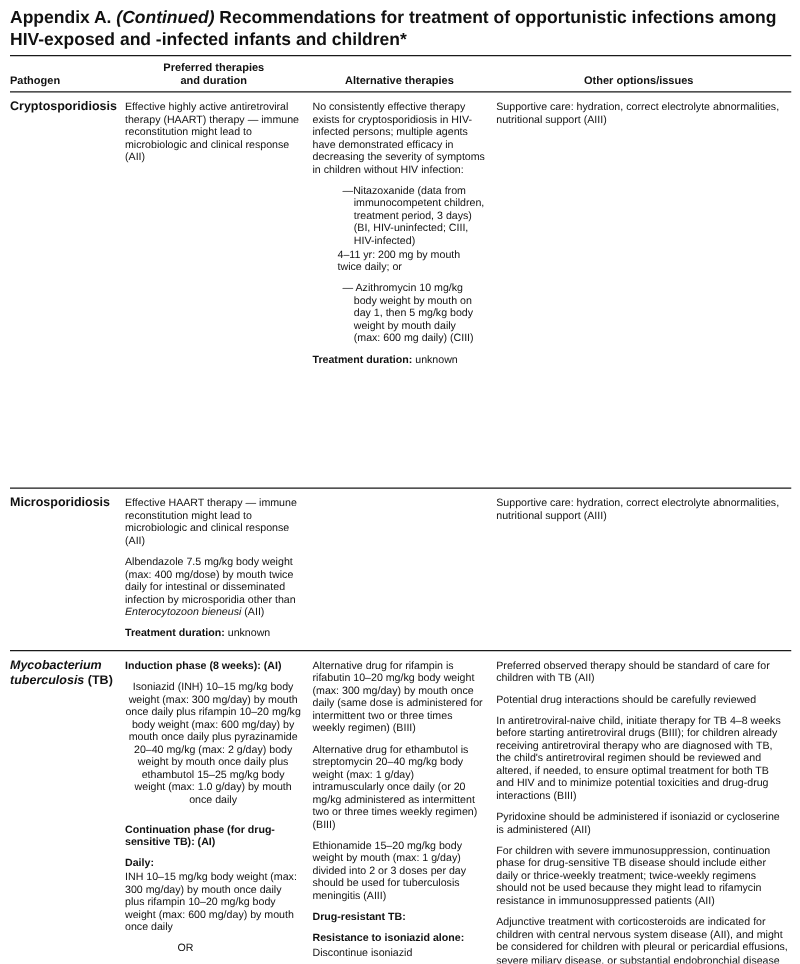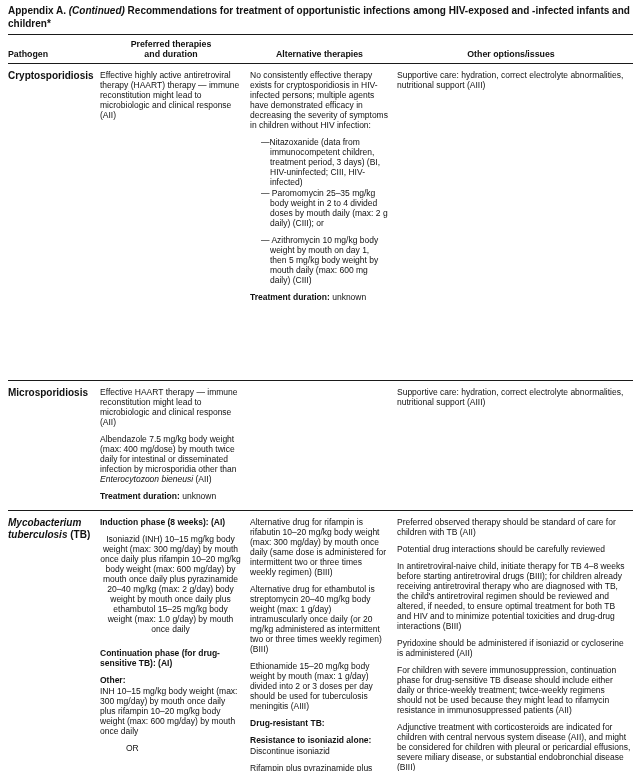--- a/index.html
+++ b/index.html
@@ -3,44 +3,44 @@
 <meta charset="utf-8">
 <style>
   * { box-sizing: border-box; margin: 0; padding: 0; }
   html, body { background: #ffffff; }
   body { font-family: "Liberation Sans", "DejaVu Sans", sans-serif; color: #111; }
   .page {
     width: 640px; height: 771px; overflow: hidden;
     background: #fff; padding: 5px 7px 0 8px;
   }
   .title {
-    font-weight: bold; font-size: 10px; line-height: 1.28;
+    font-weight: bold; font-size: 14px; line-height: 1.28;
     padding-bottom: 3px; border-bottom: 1px solid #1a1a1a;
   }
   .title .it { font-style: italic; }
   .grid-row { display: grid; grid-template-columns: 92px 150px 147px 1fr; }
   .thead { border-bottom: 1px solid #1a1a1a; }
   .thead .c {
     display: flex; align-items: flex-end; font-weight: bold;
     font-size: 8.8px; line-height: 1.15; padding: 4px 8px 4px 0;
     white-space: pre-line;
   }
   .thead .center { justify-content: center; text-align: center; }
   .body-row { border-bottom: 1px solid #1a1a1a; padding: 6px 0 2px; }
   .body-row.last { border-bottom: 1px solid #1a1a1a; }
   .c { padding-right: 9px; font-size: 8.5px; line-height: 1.18; }
   .c4 { padding-right: 2px; }
   .p { margin: 0 0 7px; }
   .tight { margin-bottom: 1px; }
   .gap-lg { margin-bottom: 14px; text-align: center; }
   .b { font-weight: bold; }
   .it { font-style: italic; }
-  .li { margin-left: 11px; padding-left: 9px; text-indent: -9px; }
+  .li { margin-left: 24px; padding-left: 9px; text-indent: -9px; }
   .sub { margin-left: 20px; }
-  .or { margin-left: 26px; }
+  .or { margin-left: 42px; }
   .pathogen { font-size: 10px; font-weight: bold; }
 </style>
 </head>
 <body>
 
 <div class="page">
 
   <div class="title">
     <span>Appendix A. </span><span class="it">(Continued)</span><span> Recommendations for treatment of opportunistic infections among HIV-exposed and -infected infants and children*</span>
   </div>
@@ -56,21 +56,21 @@
   <div class="grid-row body-row" style="min-height:317px">
     <div class="c c1">
       <p class="p pathogen">Cryptosporidiosis</p>
     </div>
     <div class="c c2">
       <p class="p">Effective highly active antiretroviral therapy (HAART) therapy — immune reconstitution might lead to microbiologic and clinical response (AII)</p>
     </div>
     <div class="c c3">
       <p class="p">No consistently effective therapy exists for cryptosporidiosis in HIV-infected persons; multiple agents have demonstrated efficacy in decreasing the severity of symptoms in children without HIV infection:</p>
       <p class="p li tight">—Nitazoxanide (data from immunocompetent children, treatment period, 3 days) (BI, HIV-uninfected; CIII, HIV-infected)</p>
-      <p class="p li">— Paromomycin 25–35 mg/kg body weight in 2 to 4 divided doses by mouth daily (max: 2 g daily) (CIII); or</p>
+      <p class="p sub">4–11 yr: 200 mg by mouth twice daily; or</p>
       <p class="p li">— Azithromycin 10 mg/kg body weight by mouth on day 1, then 5 mg/kg body weight by mouth daily (max: 600 mg daily) (CIII)</p>
       <p class="p"><span class="b">Treatment duration:</span><span> unknown</span></p>
     </div>
     <div class="c c4">
       <p class="p">Supportive care: hydration, correct electrolyte abnormalities, nutritional support (AIII)</p>
     </div>
   </div>
 
   <div class="grid-row body-row" style="min-height:117px">
     <div class="c c1">
@@ -88,21 +88,21 @@
   </div>
 
   <div class="grid-row body-row last">
     <div class="c c1">
       <p class="p pathogen"><span class="it">Mycobacterium tuberculosis</span><span> (TB)</span></p>
     </div>
     <div class="c c2">
       <p class="p b">Induction phase (8 weeks): (AI)</p>
       <p class="p gap-lg">Isoniazid (INH) 10–15 mg/kg body weight (max: 300 mg/day) by mouth once daily plus rifampin 10–20 mg/kg body weight (max: 600 mg/day) by mouth once daily plus pyrazinamide 20–40 mg/kg (max: 2 g/day) body weight by mouth once daily plus ethambutol 15–25 mg/kg body weight (max: 1.0 g/day) by mouth once daily</p>
       <p class="p b">Continuation phase (for drug-sensitive TB): (AI)</p>
-      <p class="p b tight">Other:</p>
+      <p class="p b tight">Daily:</p>
       <p class="p">INH 10–15 mg/kg body weight (max: 300 mg/day) by mouth once daily plus rifampin 10–20 mg/kg body weight (max: 600 mg/day) by mouth once daily</p>
       <p class="p or">OR</p>
     </div>
     <div class="c c3">
       <p class="p">Alternative drug for rifampin is rifabutin 10–20 mg/kg body weight (max: 300 mg/day) by mouth once daily (same dose is administered for intermittent two or three times weekly regimen) (BIII)</p>
       <p class="p">Alternative drug for ethambutol is streptomycin 20–40 mg/kg body weight (max: 1 g/day) intramuscularly once daily (or 20 mg/kg administered as intermittent two or three times weekly regimen) (BIII)</p>
       <p class="p">Ethionamide 15–20 mg/kg body weight by mouth (max: 1 g/day) divided into 2 or 3 doses per day should be used for tuberculosis meningitis (AIII)</p>
       <p class="p b">Drug-resistant TB:</p>
       <p class="p b tight">Resistance to isoniazid alone:</p>
       <p class="p">Discontinue isoniazid</p>

